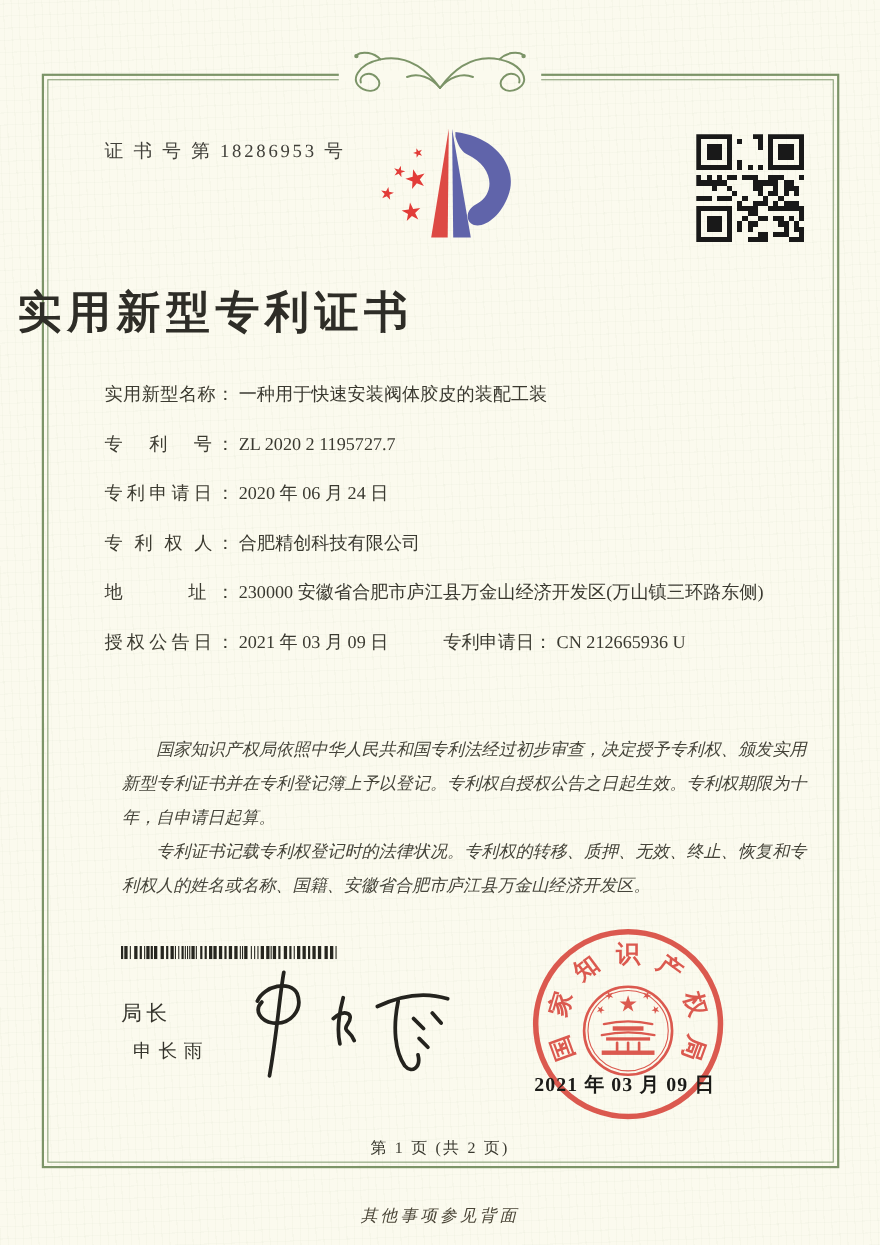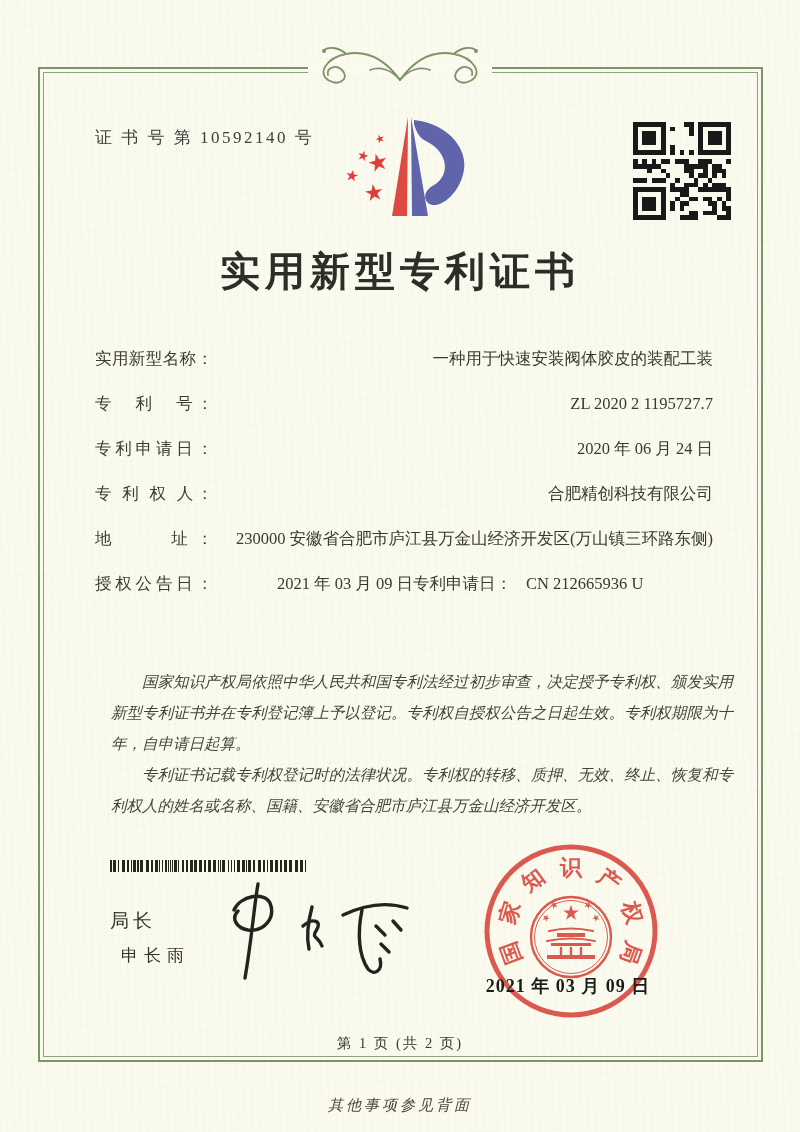--- a/index.html
+++ b/index.html
@@ -11,27 +11,27 @@
       repeating-linear-gradient(-2deg, rgba(120,150,110,.03) 0 1px, rgba(0,0,0,0) 1px 11px);
     font-family:"Liberation Serif","DejaVu Serif",serif;
     color:#3c3b31;
   }
   .frame{position:absolute;left:38px;top:67px;right:37px;bottom:70px;border:2.5px solid #7c9468;}
   .frame-inner{position:absolute;left:3px;top:3px;right:3px;bottom:3px;border:1px solid #8ba27a;}
   .ornament{position:absolute;left:280px;top:40px;}
   .cert-no{position:absolute;left:95px;top:126px;font-size:17px;letter-spacing:2.5px;color:#41403a;}
   .logo{position:absolute;left:338px;top:114px;}
   .qr{position:absolute;left:633px;top:122px;}
-  .title{position:absolute;left:0;right:0;top:240px;margin:4px;text-align:center;
+  .title{position:absolute;left:0;right:0;top:240px;margin:16px;text-align:left;
     font-size:40px;font-weight:600;letter-spacing:5px;color:#2e2d27;}
   .fields{position:absolute;left:95px;top:346px;width:625px;font-size:16.5px;}
   .field-row{margin-bottom:19px;line-height:26px;}
   .flabel{display:inline-block;width:118px;text-align:justify;text-align-last:justify;
     vertical-align:top;color:#3c3b31;}
-  .fvalue{display:inline-block;width:486px;vertical-align:top;margin-left:14px;color:#3a3930;text-align:right;}
+  .fvalue{display:inline-block;width:486px;vertical-align:top;margin-left:4px;color:#3a3930;}
   .gdate{width:186px;}
   .flabel2{display:inline-block;vertical-align:top;}
   .paras{position:absolute;left:95px;width:622px;top:666px;font-size:15.5px;line-height:31px;
     font-style:italic;color:#45443a;text-align:justify;margin-left:16px;}
   .paras p{margin:0;text-indent:2em;}
   .barcode{position:absolute;left:110px;top:860px;}
   .signer-title{position:absolute;left:110px;top:908px;font-size:19px;letter-spacing:4px;color:#35342c;}
   .signer-name{position:absolute;left:121px;top:944px;font-size:17px;letter-spacing:6px;color:#35342c;}
   .signature{position:absolute;left:216px;top:874px;}
   .seal{position:absolute;left:482px;top:842px;}
@@ -58,21 +58,21 @@
       <path d="M120,40 C136,18 154,10 174,14 C194,18 204,34 190,41 C180,46 170,38 178,30 C184,24 194,28 192,35"></path>
       <path d="M120,40 C112,30 100,26 90,30"></path>
       <path d="M120,40 C128,30 140,26 150,30"></path>
       <path d="M66,14 C60,8 50,6 44,10"></path>
       <path d="M174,14 C180,8 190,6 196,10"></path>
       <circle cx="44" cy="11" r="2" fill="#7c9468" stroke="none"></circle>
       <circle cx="196" cy="11" r="2" fill="#7c9468" stroke="none"></circle>
     </g>
   </svg>
 
-  <div class="cert-no">证 书 号 第 10592140 号</div>
+  <div class="cert-no">证 书 号 第 18286953 号</div>
 
   <svg class="logo" width="140" height="108" viewBox="0 0 140 108">
     <defs>
       <path id="star5" d="M0,-10 L2.25,-3.09 L9.51,-3.09 L3.63,1.18 L5.88,8.09 L0,3.82 L-5.88,8.09 L-3.63,1.18 L-9.51,-3.09 L-2.25,-3.09 Z"></path>
     </defs>
     <path d="M76,6 C112,10 134,38 124,64 C117,84 99,96 90,89 C84,83 88,75 96,71 C112,62 112,38 86,26 C81,23 78,17 76,10 Z" fill="#6064aa"></path>
     <polygon points="70,3 54,102 69,102" fill="#dd4a44"></polygon>
     <polygon points="73,3 74,102 90,102" fill="#6064aa"></polygon>
     <g fill="#e23c38">
       <use href="#star5" transform="translate(42,25) scale(0.45) rotate(-20)"></use>

